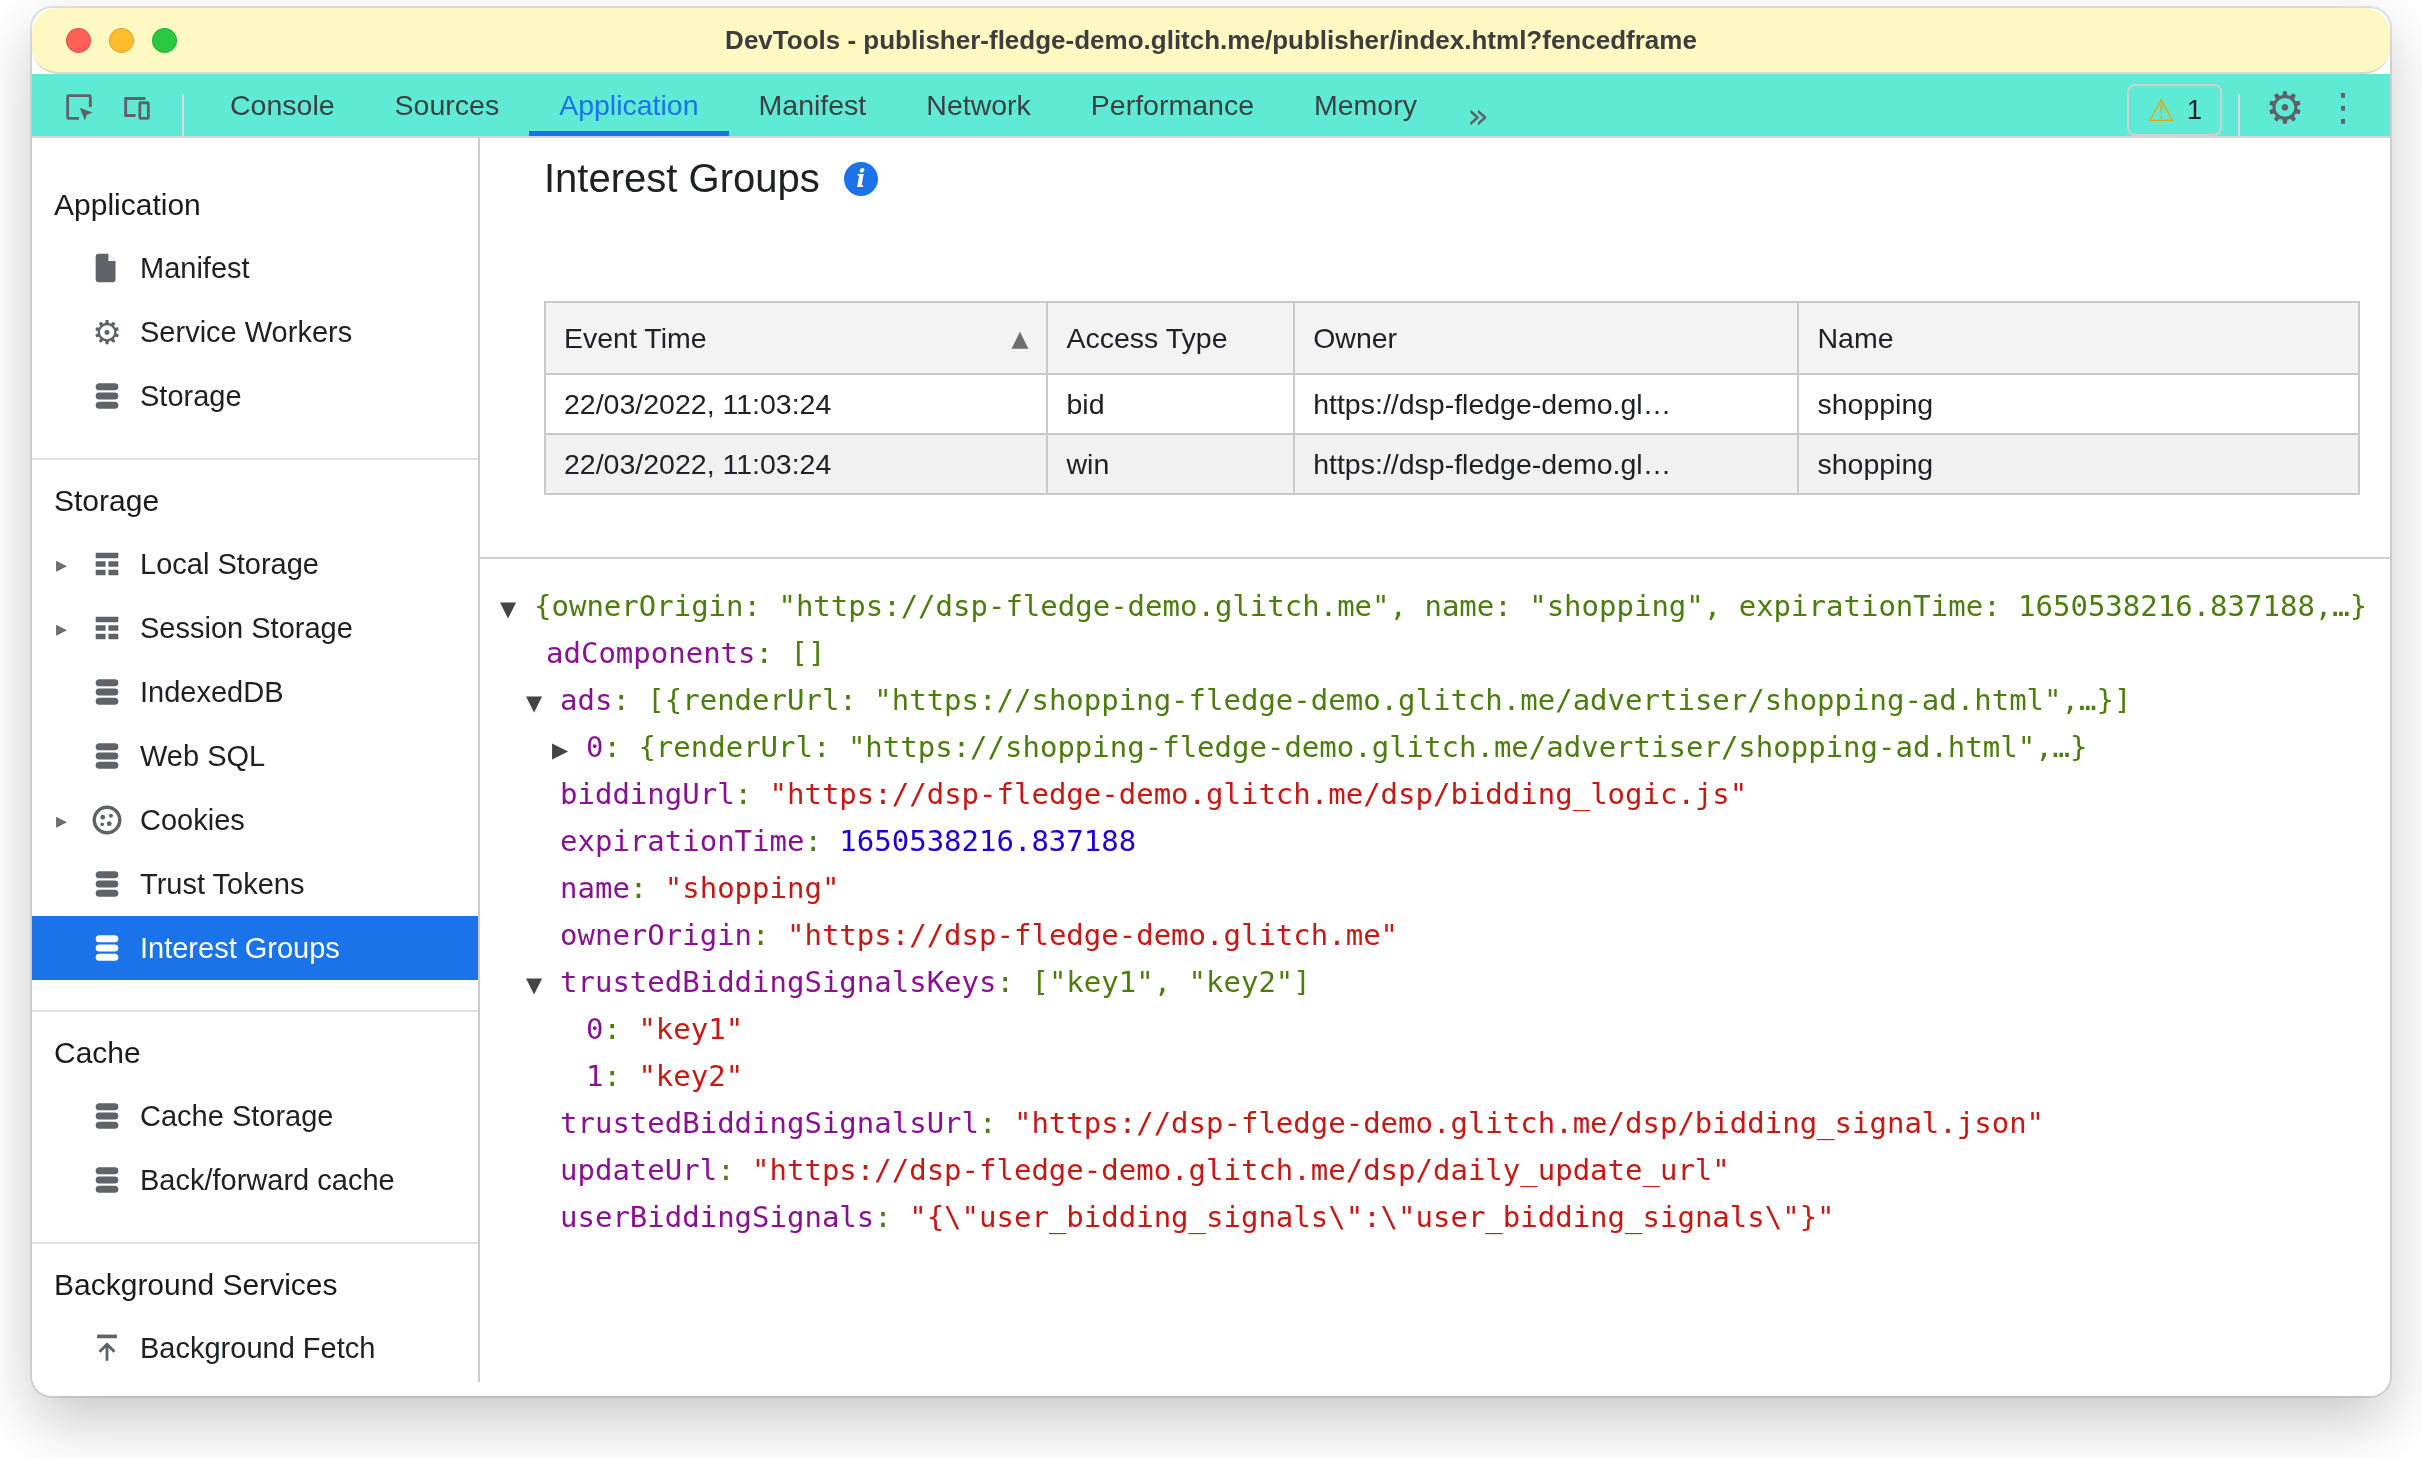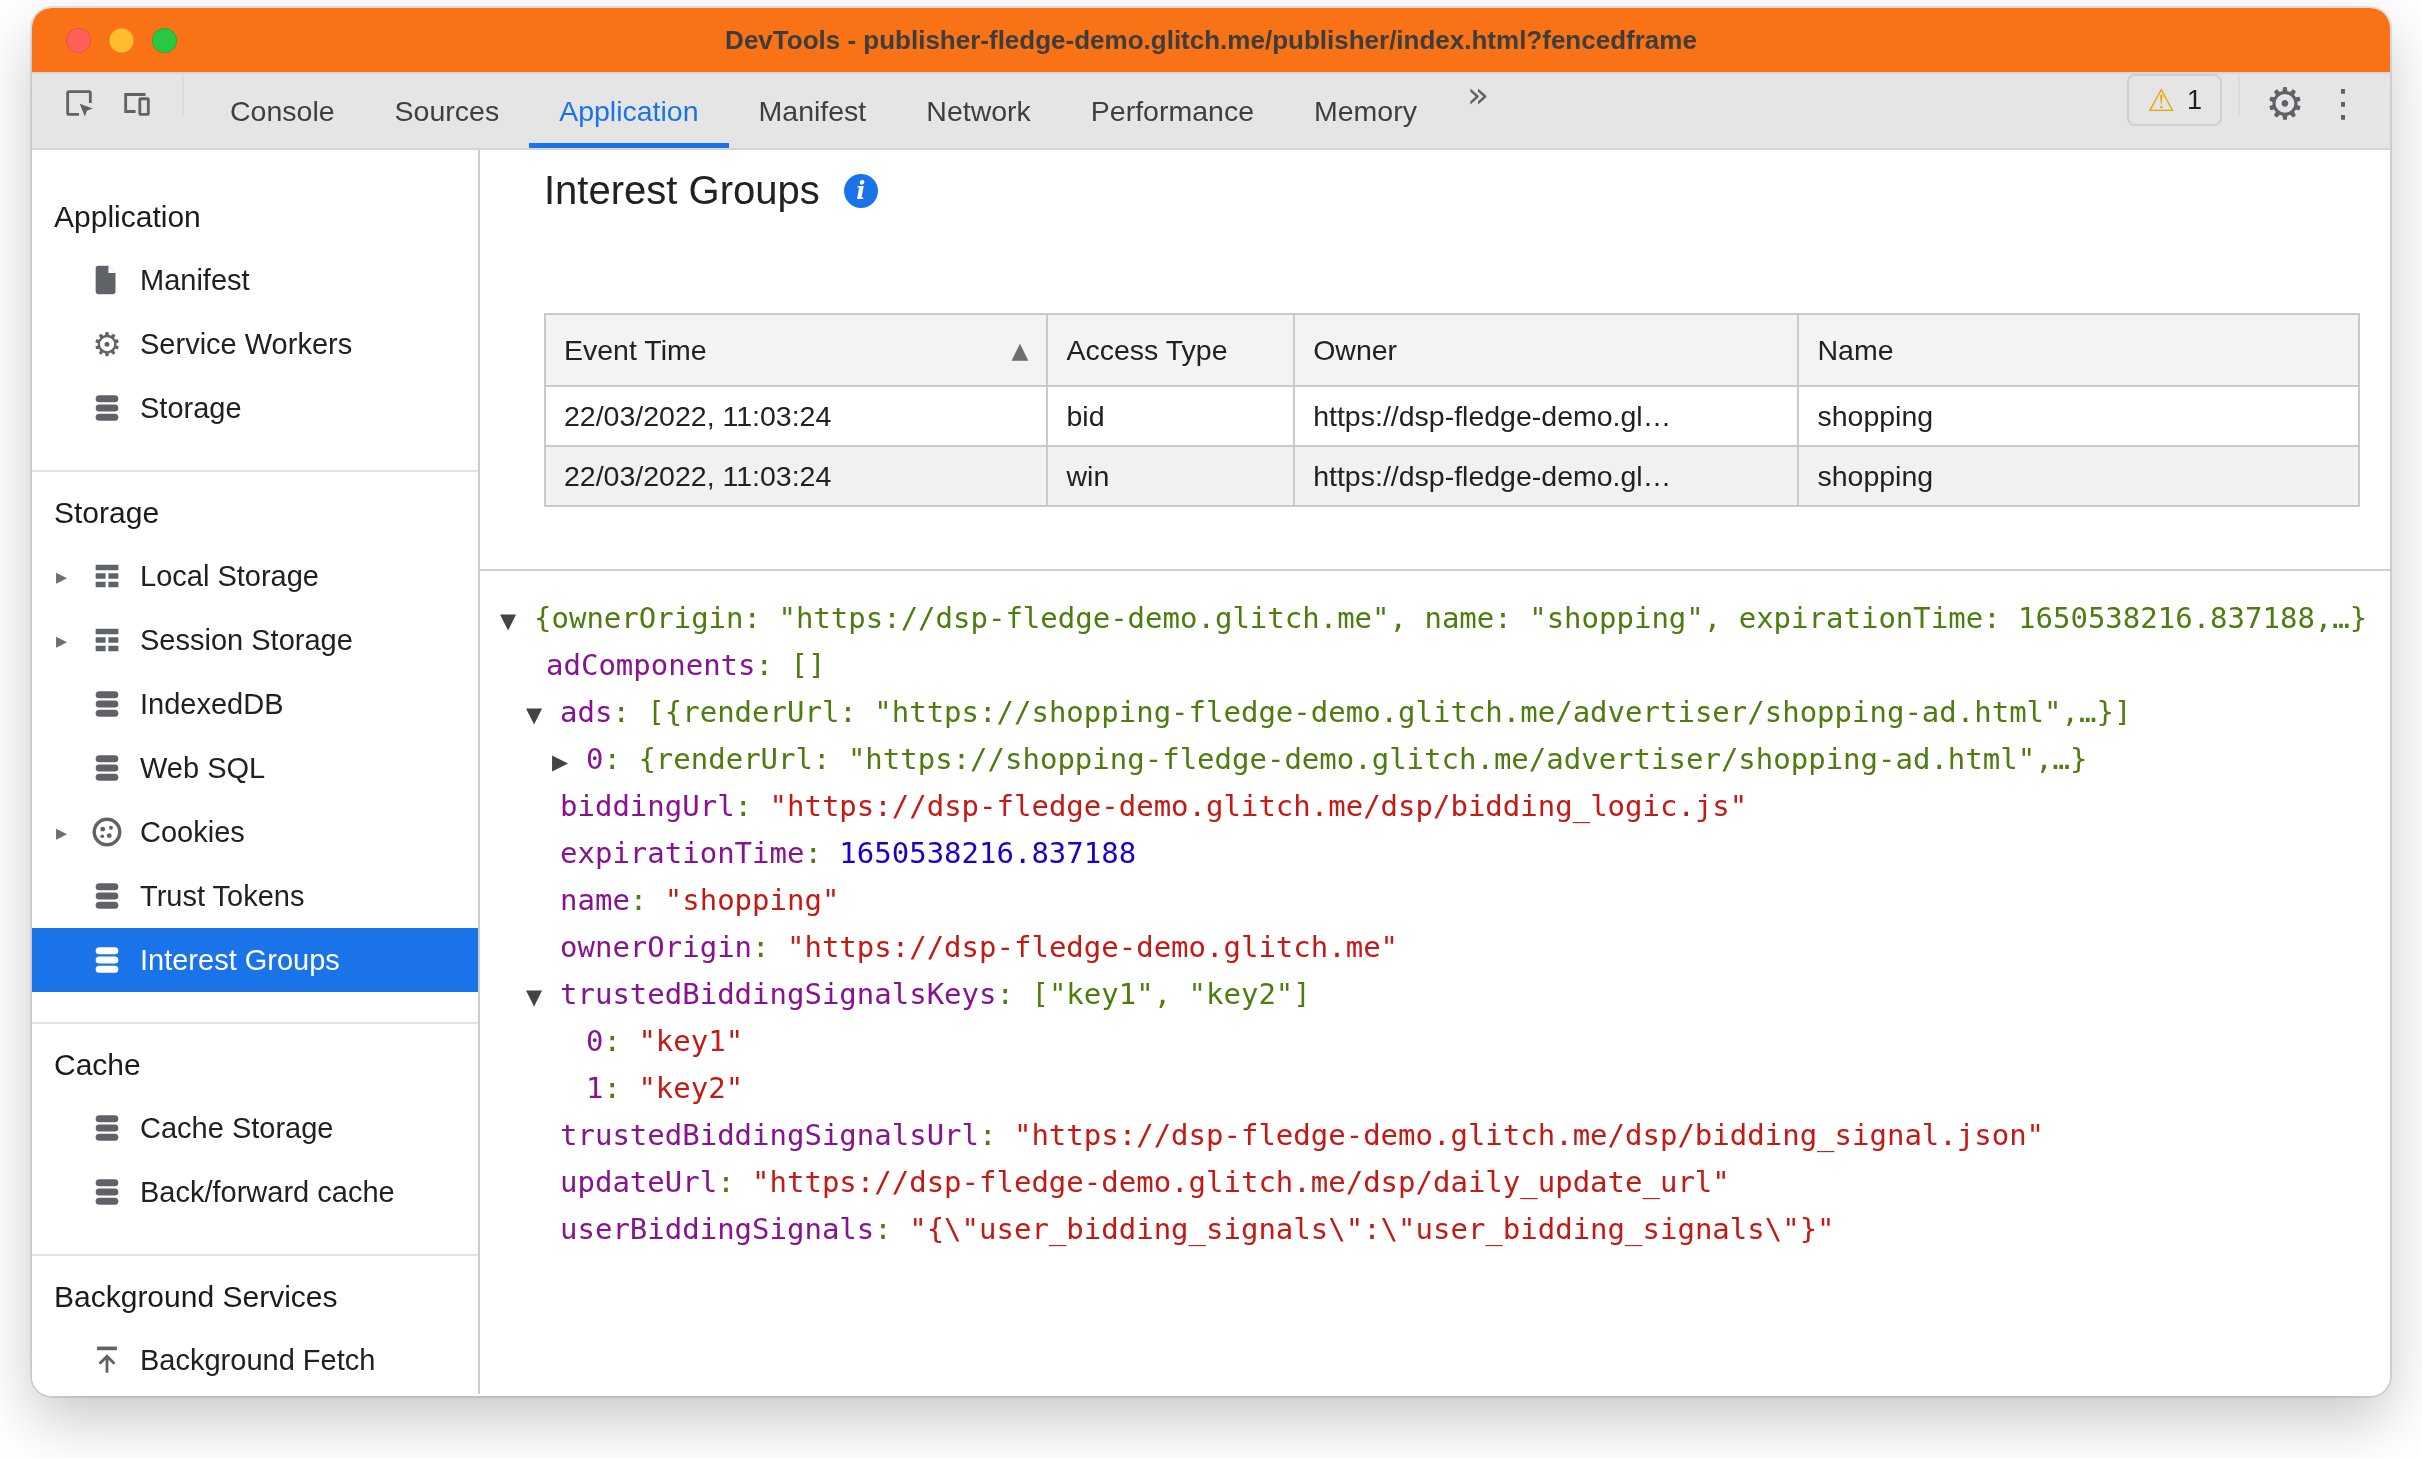--- a/index.html
+++ b/index.html
@@ -5,30 +5,30 @@
   * { box-sizing: border-box; }
   html,body { margin:0; padding:0; width:2422px; height:1458px; background:#ffffff; overflow:hidden;
               font-family:"Liberation Sans","DejaVu Sans",sans-serif; }
 
   
   .window { position:absolute; left:32px; top:8px; width:2358px; height:1388px;
             background:#fff; border-radius:20px; overflow:hidden;
             box-shadow:0 0 0 2px rgba(0,0,0,0.10), 0 24px 60px rgba(0,0,0,0.22); }
 
   
-  .titlebar { position:relative; height:66px; background:#f97316; border-bottom:2px solid #d6d6d6;
-              display:flex; align-items:center; }
+  .titlebar { position:relative; height:66px; background:#fef9c3; border-bottom:2px solid #d6d6d6;
+              display:flex; align-items:center;border-radius:26px; }
   .lights { position:absolute; left:34px; top:0; height:100%; display:flex; align-items:center; gap:18px; }
   .light { width:25px; height:25px; border-radius:50%; box-shadow:inset 0 0 0 1px rgba(0,0,0,0.12); }
   .light.red{ background:#ff5f57; } .light.yellow{ background:#febc2e; } .light.green{ background:#28c840; }
   .win-title { width:100%; text-align:center; font-size:26px; font-weight:700; color:#3d3d3d; }
 
   
-  .toolbar { height:76px; background:#e5e5e5; border-bottom:2px solid #d5d5d5;
-             display:flex; align-items:flex-start; padding:0 18px; }
+  .toolbar { height:64px; background:#5eead4; border-bottom:2px solid #d5d5d5;
+             display:flex; align-items:flex-end; padding:0 18px; }
   .tool-btn { width:58px; height:58px; display:flex; align-items:center; justify-content:center;
               color:#5f6368; flex:none; cursor:default; }
   .tool-btn svg { width:37px; height:37px; fill:currentColor; }
   .v-sep { width:2px; height:42px; background:#dcdcdc; margin:0 16px; flex:none; }
   .tabs { display:flex; height:100%; align-items:stretch; }
   .tab { position:relative; display:flex; align-items:center; padding:0 30px;
          font-size:28.5px; color:#3c4043; white-space:nowrap; }
   .tab.active { color:#1a73e8; }
   .tab.active::after { content:""; position:absolute; left:0; right:0; bottom:0; height:5px; background:#1a73e8; }
   .more-tabs { display:flex; align-items:center; padding:0 20px; color:#5f6368; font-size:36px;

